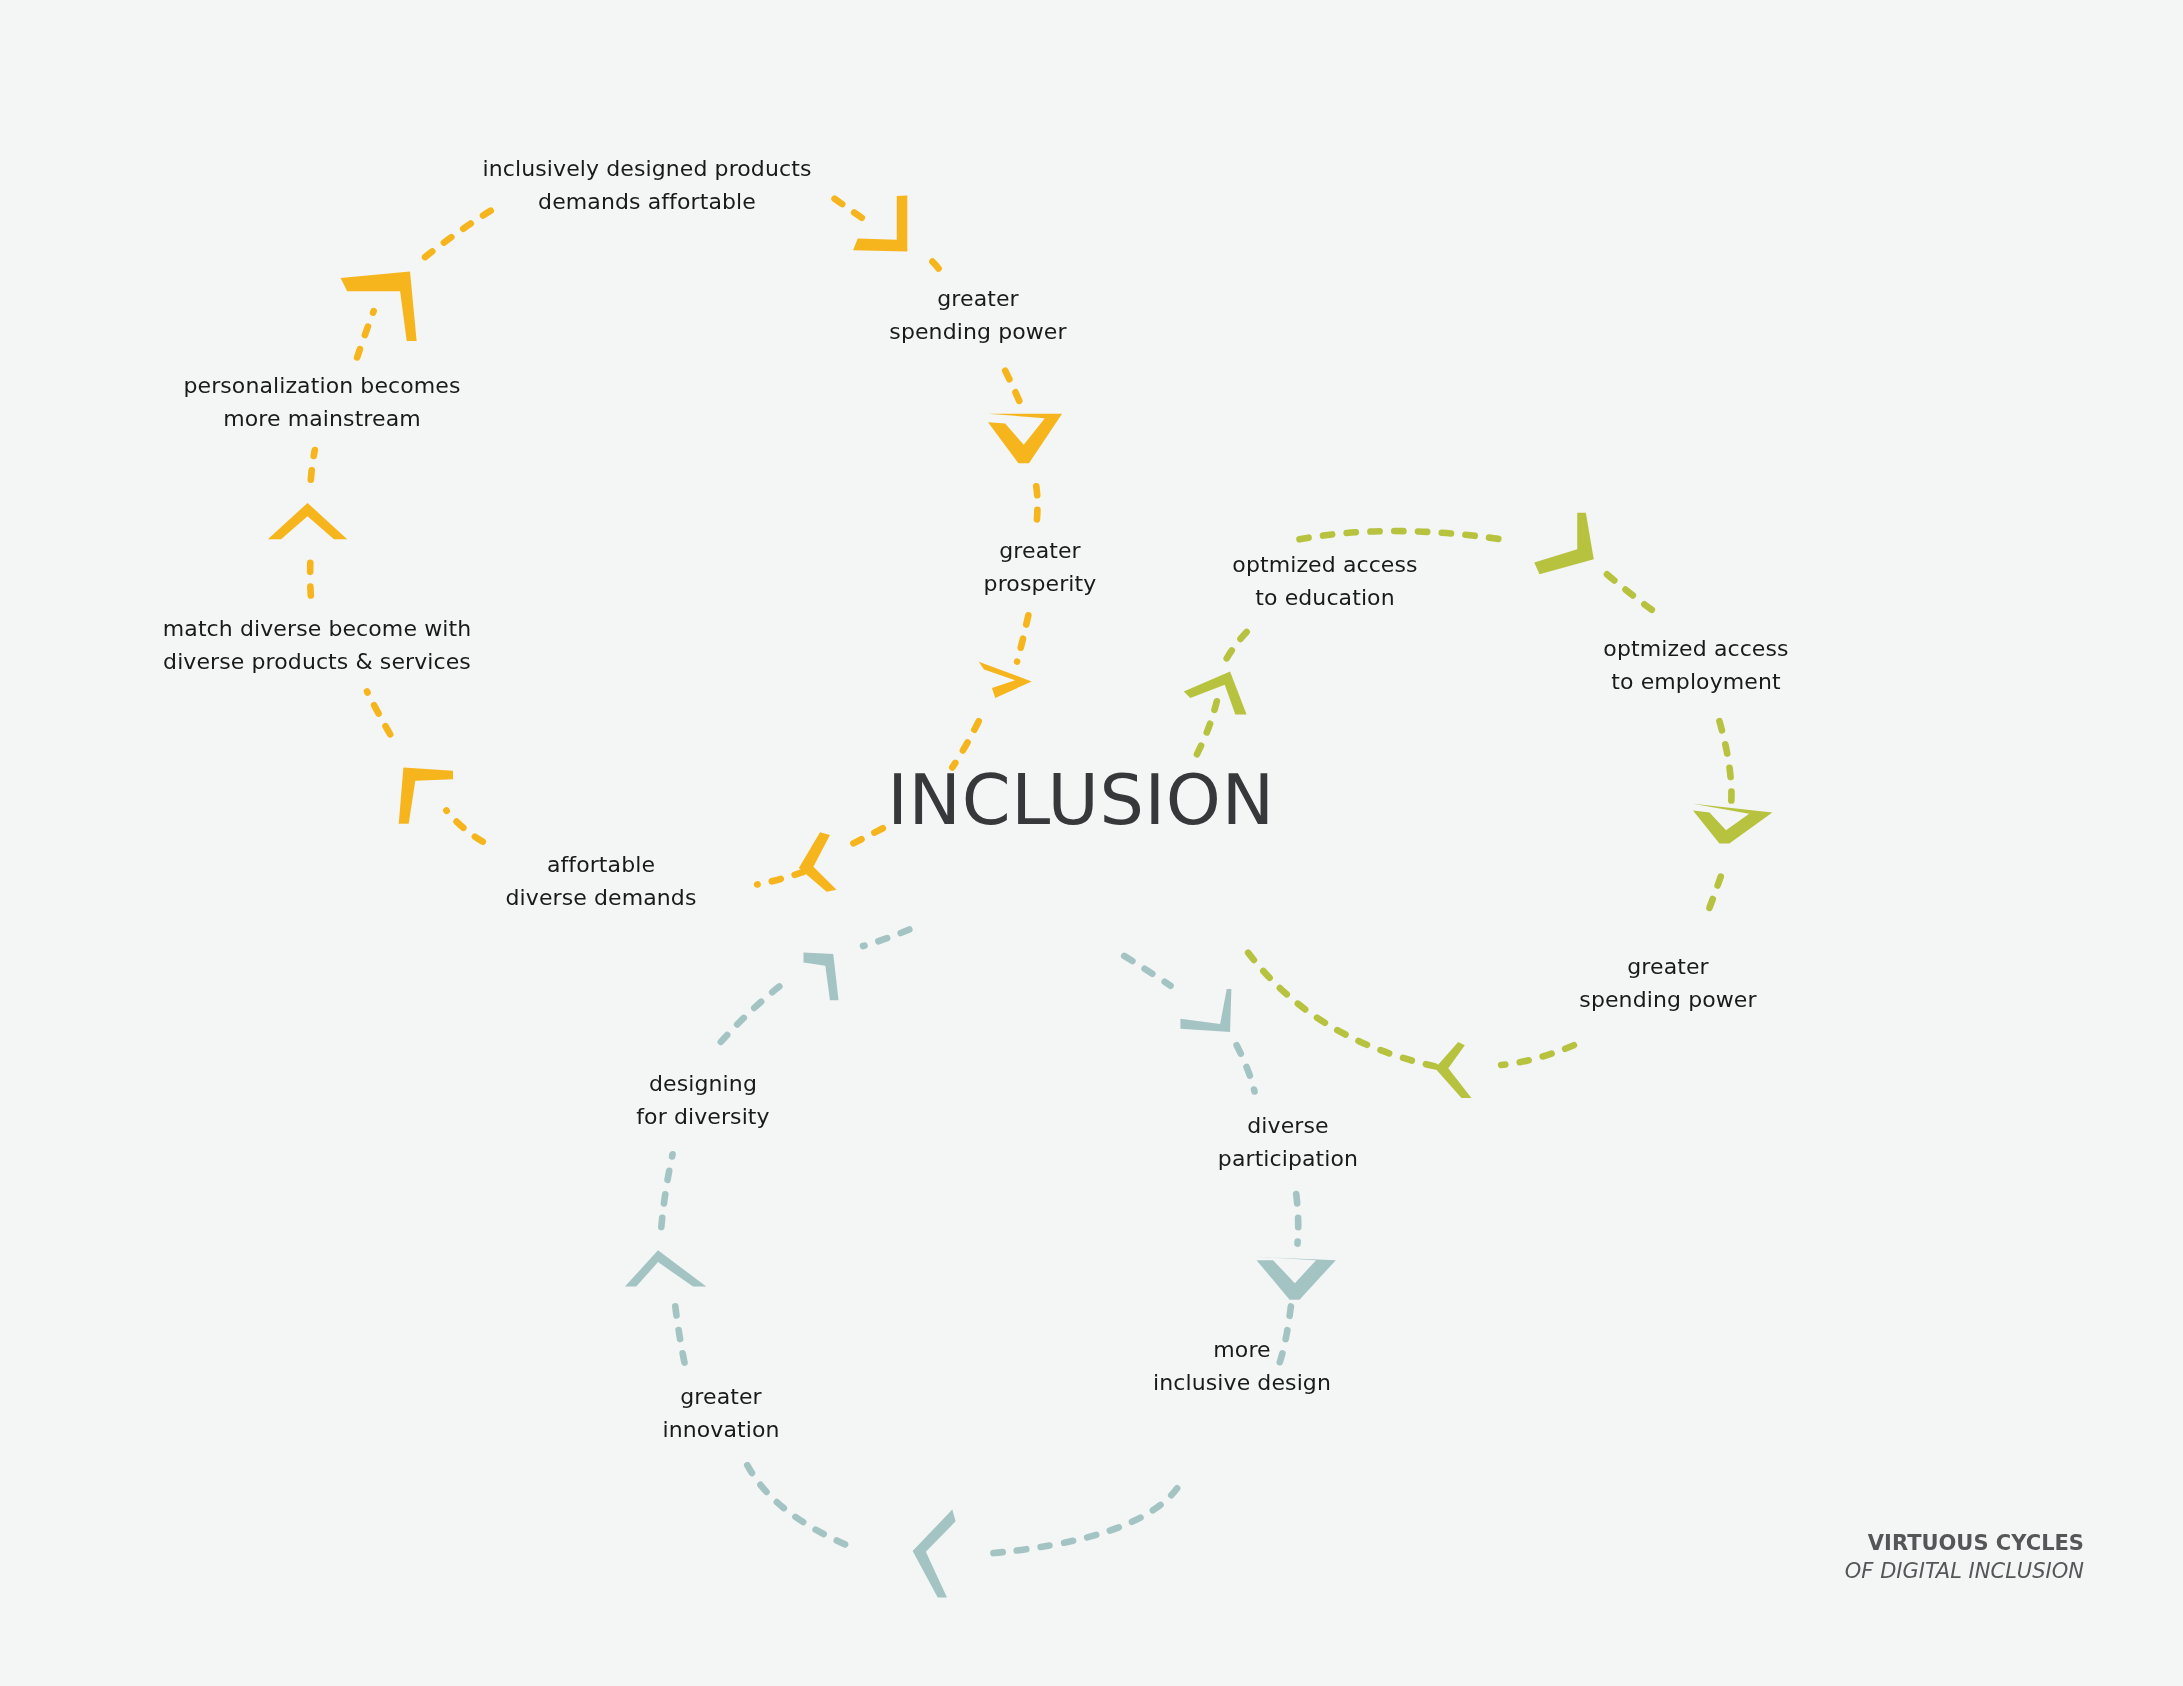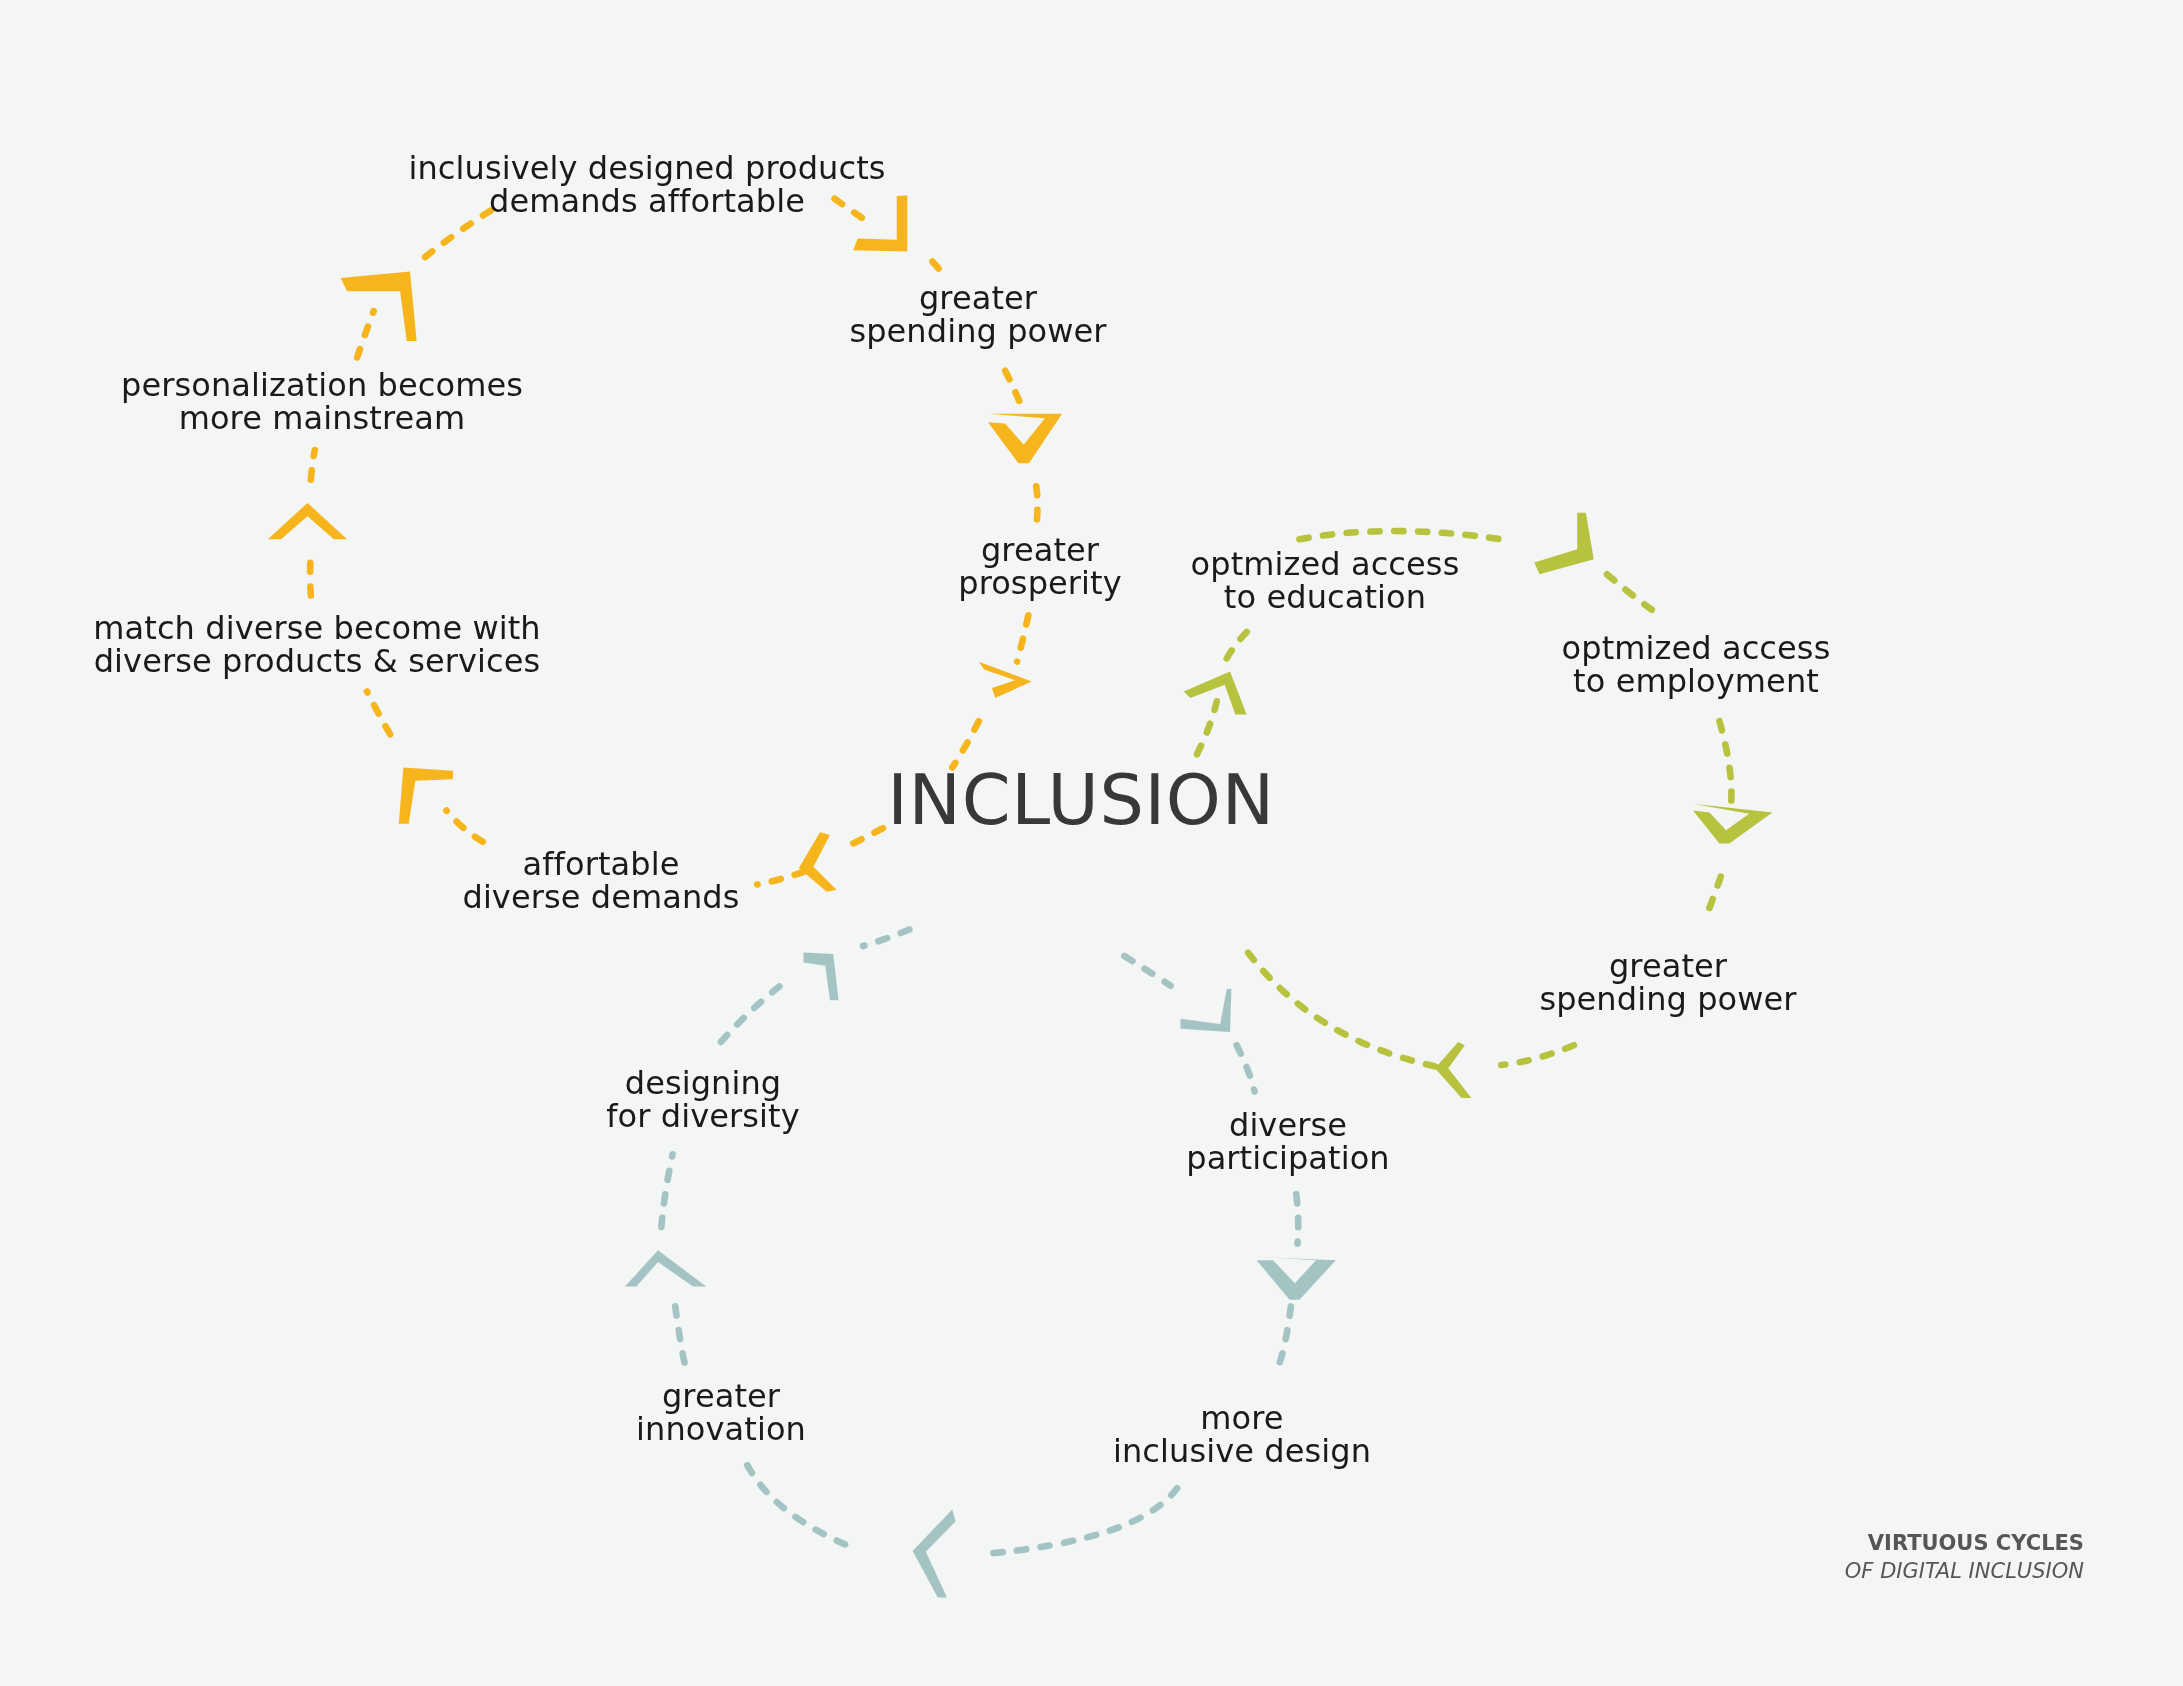--- a/index.html
+++ b/index.html
@@ -1,20 +1,20 @@
 <!DOCTYPE html>
 <html style="font-size:10.6px"><head>
 <meta charset="utf-8">
 <style>
   html, body { margin:0; padding:0; }
   body { width:2183px; height:1687px; background:#f4f5f5; position:relative; overflow:hidden;
          font-family:"DejaVu Sans", "Liberation Sans", sans-serif; }
   #diagram { position:absolute; left:0; top:0; width:2183px; height:1687px; }
   .lbl { position:absolute; transform:translate(-50%,-50%); text-align:center; white-space:nowrap;
-         font-size:32px; line-height:33px; color:#1a1a1a; letter-spacing:0.1px; }
+         font-size:22px; line-height:33px; color:#1a1a1a; letter-spacing:0.1px; }
   .lbl span { display:block; }
   #title { position:absolute; left:1081px; top:767px; transform:translateX(-50%); text-align:center; color:#37383a; }
   #title .t1 { display:block; font-size:91px; line-height:99px; font-weight:400; letter-spacing:0.7px; }
   #title .t2 { display:block; font-size:70px; line-height:66px; font-weight:400; letter-spacing:0.7px; }
   #caption { position:absolute; right:99px; top:1529px; text-align:right; color:#555658;margin-left:38px; }
   #caption .c1 { display:block; font-size:21px; line-height:28px; font-weight:700; }
   #caption .c2 { display:block; font-size:21px; line-height:28px; font-weight:400;font-style:italic; }
 </style>
 </head>
 <body>
@@ -124,21 +124,21 @@
 </div>
 <div class="lbl" style="left:1668px;top:983px">
   <span>greater</span>
   <span>spending power</span>
 </div>
 
 <div class="lbl" style="left:1288px;top:1142px">
   <span>diverse</span>
   <span>participation</span>
 </div>
-<div class="lbl" style="left:1242px;top:1435px">
+<div class="lbl" style="left:1242px;top:1366px">
   <span>more</span>
   <span>inclusive design</span>
 </div>
 <div class="lbl" style="left:721px;top:1413px">
   <span>greater</span>
   <span>innovation</span>
 </div>
 <div class="lbl" style="left:703px;top:1100px">
   <span>designing</span>
   <span>for diversity</span>

